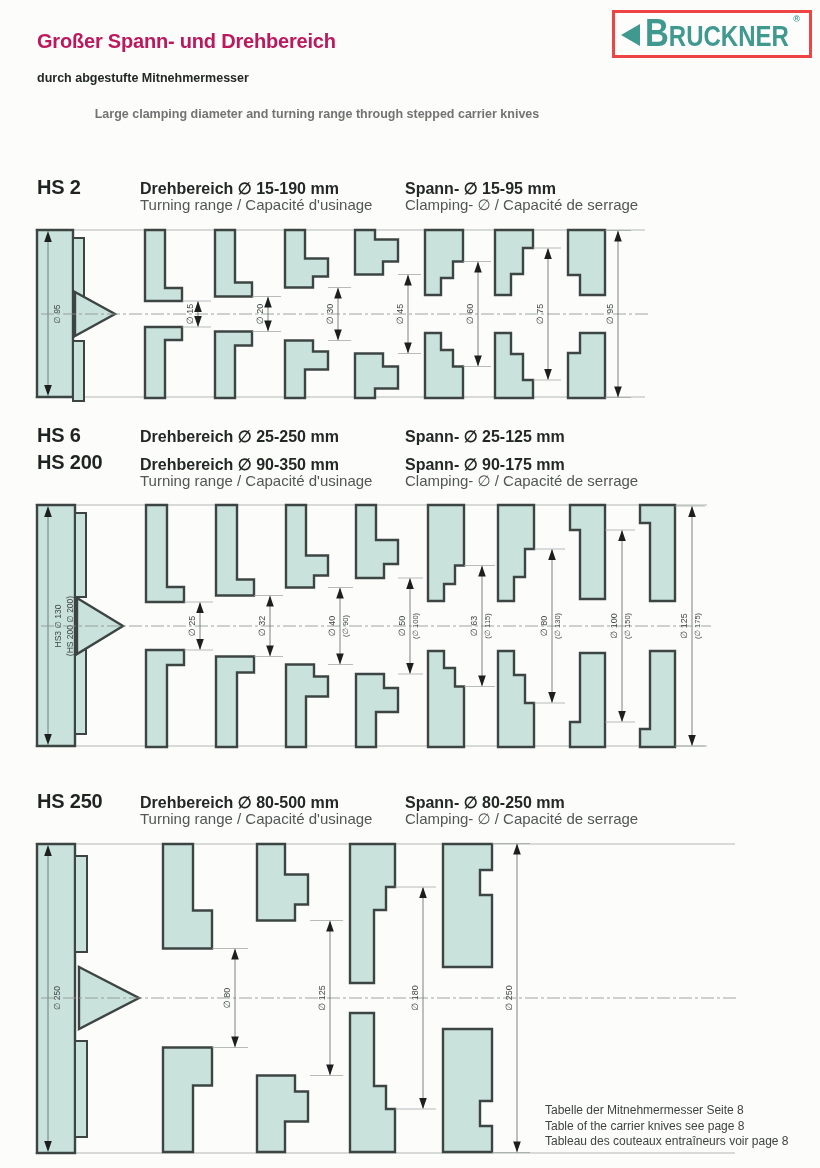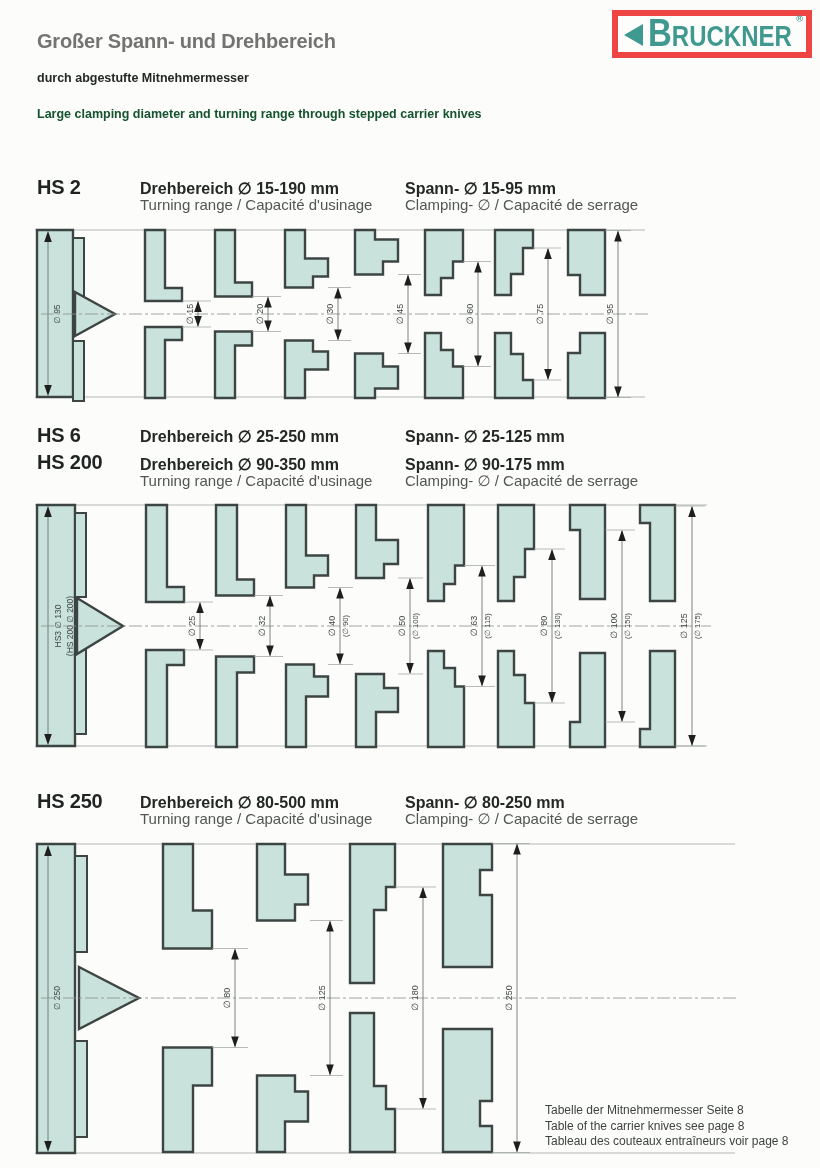--- a/index.html
+++ b/index.html
@@ -3,28 +3,28 @@
 <meta charset="utf-8">
 <style>
   html,body{margin:0;padding:0;background:#e8e8e6;}
   .page{
     position:relative;width:820px;height:1168px;background:#fcfcfa;
     font-family:"Liberation Sans",sans-serif;color:#222725;overflow:hidden;
     margin:0 auto;
   }
   
   .hdr{position:absolute;left:37px;top:30px;width:560px;}
-  .hdr h1{margin:0;font-size:20px;line-height:23px;letter-spacing:-0.2px;color:#737373;}
+  .hdr h1{margin:0;font-size:20px;line-height:23px;letter-spacing:-0.2px;color:#be185d;}
   .hdr .sub{font-size:12.5px;font-weight:bold;color:#232826;margin-top:18px;}
-  .hdr .lang{font-size:12.5px;font-weight:bold;color:#14532d;margin-top:0;}
+  .hdr .lang{font-size:12.5px;font-weight:bold;color:#737373;margin-top:0;text-align:center;}
   .hdr .lang.en{margin-top:22px;}
   .hdr .lang.fr{margin-top:13px;}
   
   .logo{position:absolute;left:612px;top:10px;width:200px;height:48px;
-        border:6px solid #ef4444;display:flex;align-items:center;gap:5px;
+        border:3px solid #ef4444;display:flex;align-items:center;gap:5px;
         padding:0 6px;box-sizing:border-box;background:#fdfdfc;}
   .logo-tri{width:0;height:0;border-top:11px solid transparent;
         border-bottom:11px solid transparent;border-right:19px solid #3f998f;margin-top:2px;}
   .logo-wrap{position:relative;}
   .logo-text{display:block;color:#3f998f;font-weight:bold;font-size:24px;
         line-height:34px;transform:scaleY(1.2);transform-origin:center;}
   .logo-text::first-letter{font-size:33px;}
   .reg{position:absolute;top:-2px;right:-11px;font-size:9px;color:#3f998f;font-weight:bold;}
   
   .sec-head{position:absolute;left:37px;width:740px;height:70px;}

